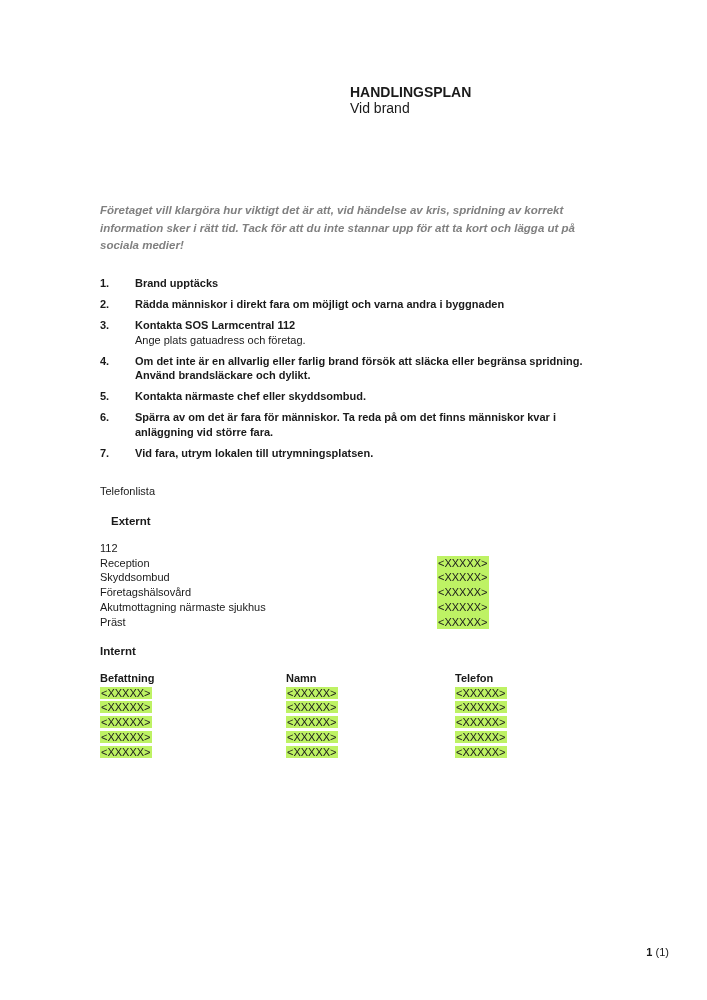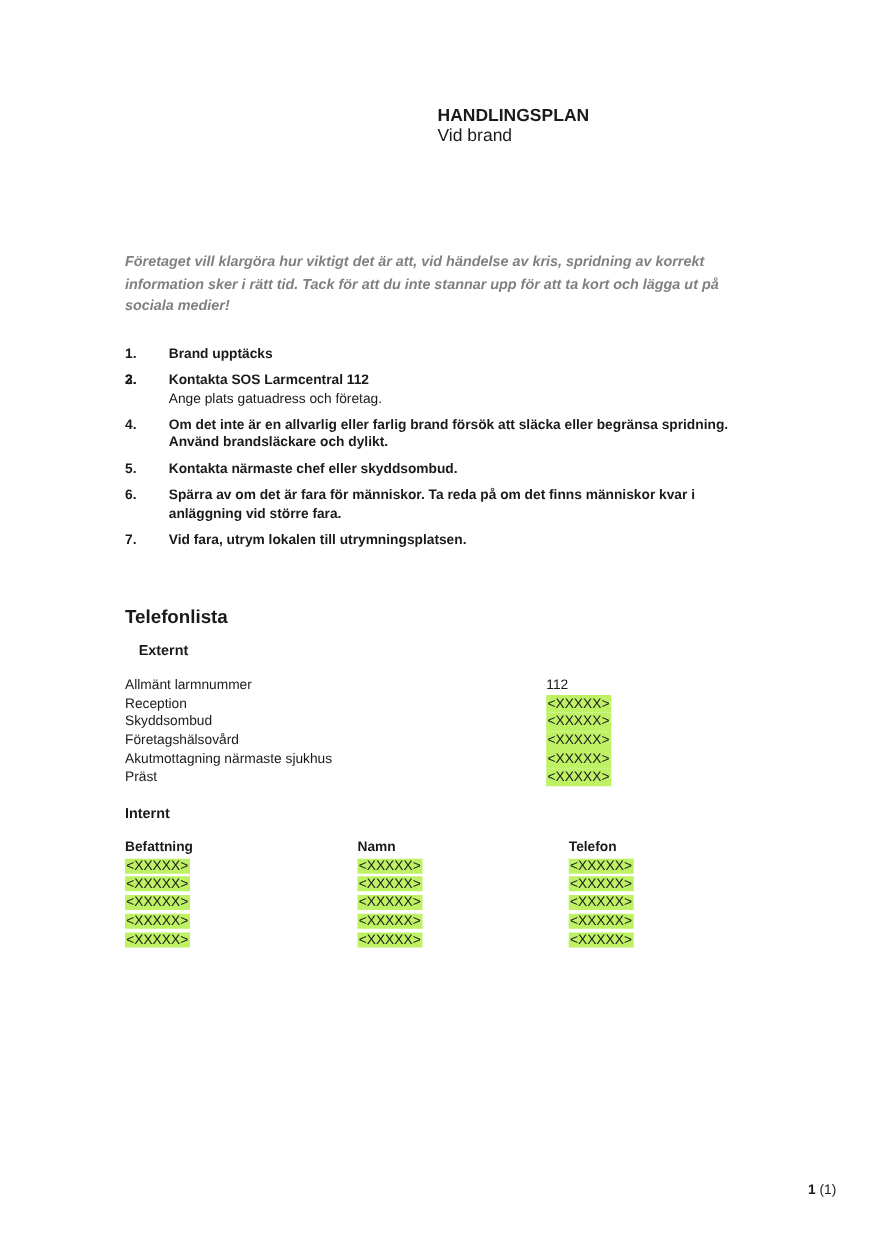--- a/index.html
+++ b/index.html
@@ -45,22 +45,22 @@
     padding-left: 35px;
     margin-bottom: 6.5px;
     font-weight: bold;
   }
   .step-num { position: absolute; left: 0; top: 0; }
   .step-sub { display: block; font-weight: normal; }
   .h-telefonlista {
     position: absolute;
     left: 100px;
     top: 485px;
-    font-size: 15px;
-    font-weight: bold;
+    font-size: 11px;
+    font-weight: normal;
   }
   .h-externt {
     position: absolute;
     left: 100px;
     top: 515px;
     font-size: 11.5px;
     font-weight: bold;
     margin-left: 11px;
   }
   .extern-rows {
@@ -113,20 +113,21 @@
 
   <div class="intro">Företaget vill klargöra hur viktigt det är att, vid händelse av kris, spridning av korrekt information sker i rätt tid. Tack för att du inte stannar upp för att ta kort och lägga ut på sociala medier!</div>
 
   <div class="steps">
     <div class="step">
       <span class="step-num">1.</span>
       <span class="step-text">Brand upptäcks</span>
     </div>
     <div class="step">
       <span class="step-num">2.</span>
+      <span class="step-text">Rädda människor i direkt fara om möjligt och varna andra i byggnaden</span>
     </div>
     <div class="step">
       <span class="step-num">3.</span>
       <span class="step-text">Kontakta SOS Larmcentral 112</span>
       <span class="step-sub">Ange plats gatuadress och företag.</span>
     </div>
     <div class="step">
       <span class="step-num">4.</span>
       <span class="step-text">Om det inte är en allvarlig eller farlig brand försök att släcka eller begränsa spridning. Använd brandsläckare och dylikt.</span>
     </div>
@@ -143,21 +144,20 @@
       <span class="step-text">Vid fara, utrym lokalen till utrymningsplatsen.</span>
     </div>
   </div>
 
   <div class="h-telefonlista">Telefonlista</div>
 
   <div class="h-externt">Externt</div>
 
   <div class="extern-rows">
     <div class="extern-row">
-      <span class="extern-label">Allmänt larmnummer</span>
       <span>112</span>
     </div>
     <div class="extern-row">
       <span class="extern-label">Reception</span>
       <span class="hl">&lt;XXXXX&gt;</span>
     </div>
     <div class="extern-row">
       <span class="extern-label">Skyddsombud</span>
       <span class="hl">&lt;XXXXX&gt;</span>
     </div>

